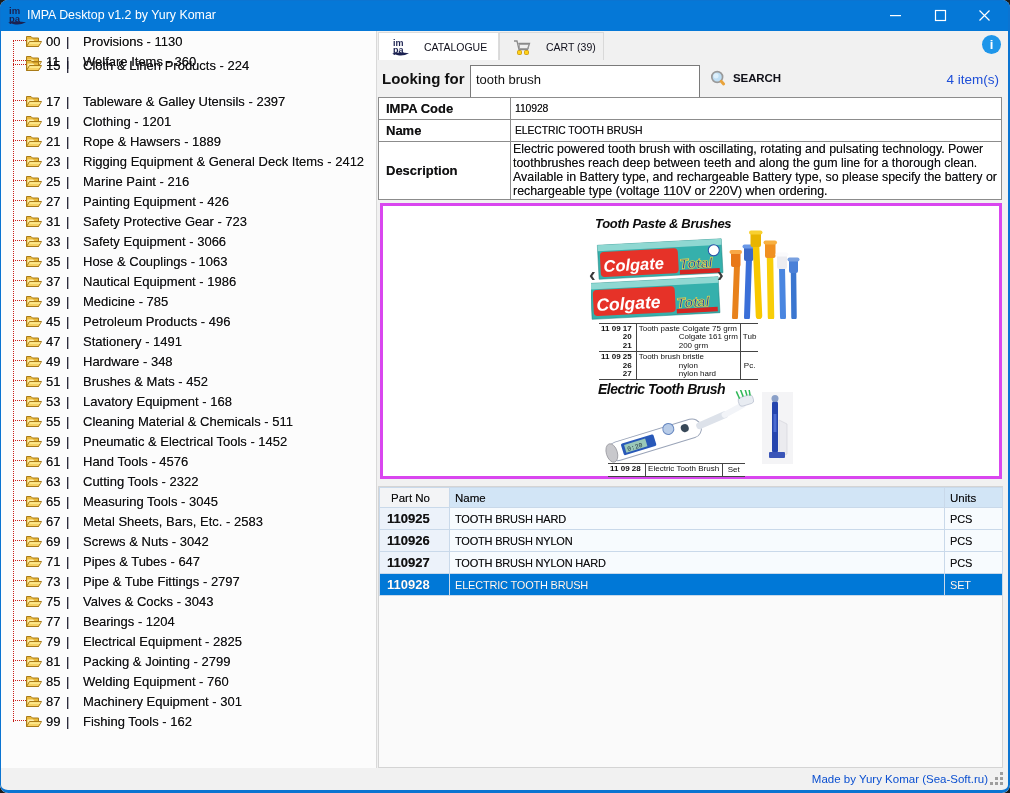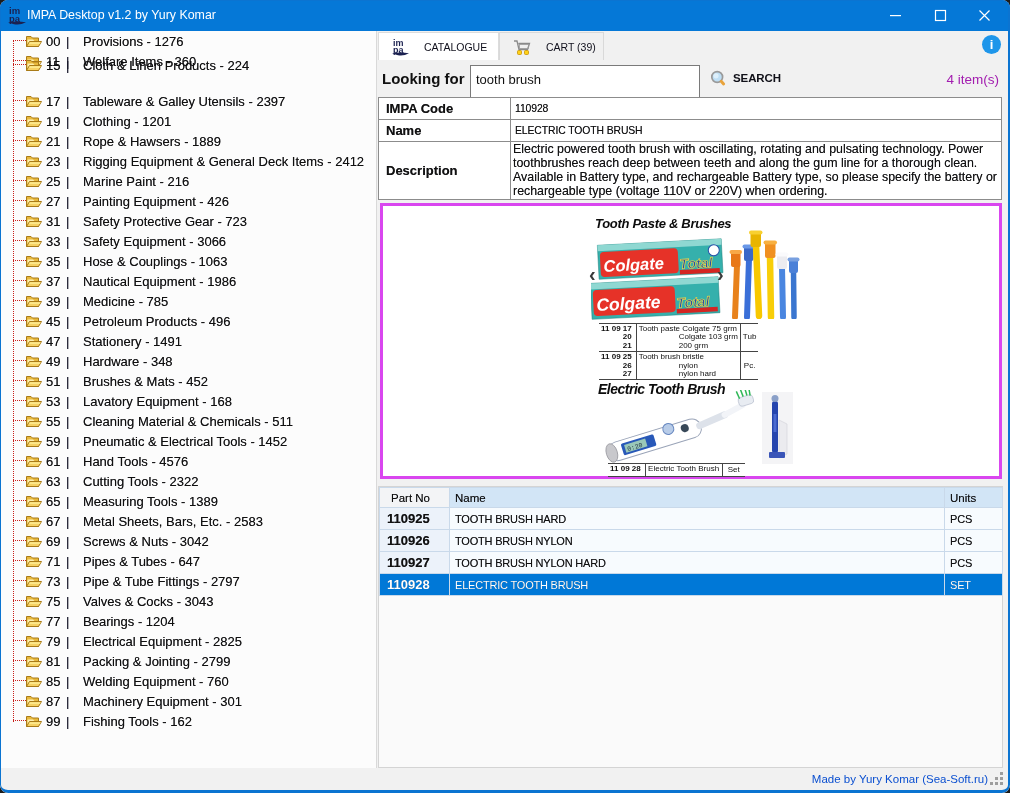--- a/index.html
+++ b/index.html
@@ -24,21 +24,21 @@
 #rpanel { position:absolute; left:378px; top:31px; width:629px; height:759px; background:#f1f1f1; }
 
 .tab { position:absolute; top:1px; height:28px; font-size:10.5px; color:#10101c; }
 #tab1 { left:0px; width:121px; background:#fff; border:1px solid #dcdcdc; border-bottom:none; }
 #tab2 { left:121px; width:105px; background:#f0f0f0; border:1px solid #d9d9d9; border-bottom:none; }
 #infob { position:absolute; left:604px; top:4px; width:19px; height:19px; border-radius:50%; background:#1e96ea; color:#fff; font-weight:bold; font-size:13px; text-align:center; line-height:19px; }
 
 #lookfor { position:absolute; left:4px; top:39px; font-size:15px; font-weight:bold; color:#111;text-align:center; }
 #sinput { position:absolute; left:92px; top:34px; width:230px; height:40px; background:#fff; border:1px solid #7a7a7a; font-size:13px; color:#111; padding:6px 6px 0 5px; }
 #searchlbl { position:absolute; left:355px; top:41px; font-size:11.5px; font-weight:bold; letter-spacing:-0.1px; color:#101018; }
-#items { position:absolute; right:8px; top:41px; font-size:13.5px; color:#a21caf;text-align:right; }
+#items { position:absolute; right:8px; top:41px; font-size:13.5px; color:#1d4ed8;text-align:right; }
 
 #itable { position:absolute; left:0px; top:66px; width:624px; background:#fff; border-collapse:collapse; table-layout:fixed; }
 #itable td { border:1px solid #8c8c8c; font-size:10.4px; letter-spacing:-0.1px; color:#111; padding:2px 6px 2px 4px; vertical-align:middle; text-shadow:0 0 0.4px rgba(10,10,20,0.6); }
 #itable td.l { font-weight:bold; font-size:13px; letter-spacing:0; padding-left:7px; width:132px; }
 #itable .desc { font-size:12.4px; letter-spacing:0; line-height:13.9px; padding:1px 0 0 2px; vertical-align:top; }
 
 #ipanel { position:absolute; left:2px; top:172px; width:622px; height:276px; background:#fff; border:3px solid #d946ef; }
 .ct { border-collapse:collapse; font-size:8px; color:#111; white-space:nowrap; }
 .ct td { border-top:1px solid #444; border-bottom:1px solid #444; padding:1px 2px; line-height:8.4px; vertical-align:top; }
 .ct td.c1 { text-align:right; width:37px; border-left:none; padding-right:4px; }
@@ -90,21 +90,21 @@
   </div>
   <div id="lpanel">
     <div id="vdot" style="height:681px"></div>
     <div class="tr" style="top:0px">
         <span class="hdot"></span>
         <svg class="fi">
           <use href="#fold"></use>
         </svg>
         <span class="num">00</span>
         <span class="bar">|</span>
-        <span class="lbl">Provisions - 1276</span>
+        <span class="lbl">Provisions - 1130</span>
       </div>
     <div class="tr" style="top:20px">
         <span class="hdot"></span>
         <svg class="fi">
           <use href="#fold"></use>
         </svg>
         <span class="num">11</span>
         <span class="bar">|</span>
         <span class="lbl">Welfare Items - 360</span>
       </div>
@@ -297,21 +297,21 @@
         <span class="bar">|</span>
         <span class="lbl">Cutting Tools - 2322</span>
       </div>
     <div class="tr" style="top:460px">
         <span class="hdot"></span>
         <svg class="fi">
           <use href="#fold"></use>
         </svg>
         <span class="num">65</span>
         <span class="bar">|</span>
-        <span class="lbl">Measuring Tools - 1389</span>
+        <span class="lbl">Measuring Tools - 3045</span>
       </div>
     <div class="tr" style="top:480px">
         <span class="hdot"></span>
         <svg class="fi">
           <use href="#fold"></use>
         </svg>
         <span class="num">67</span>
         <span class="bar">|</span>
         <span class="lbl">Metal Sheets, Bars, Etc. - 2583</span>
       </div>
@@ -492,21 +492,21 @@
             <rect x="61" y="29" width="9" height="15" rx="2" fill="#4a80d8"></rect>
             <path d="M61.5 30.5h8" stroke="#78a0e0" stroke-width="4"></path>
         </g>
       </svg>
       <div style="position:absolute;left:206px;top:57px;font-size:20px;color:#3a3a3a;font-weight:bold">‹</div>
       <div style="position:absolute;left:334px;top:57px;font-size:20px;color:#3a3a3a;font-weight:bold">›</div>
       <table class="ct" style="position:absolute;left:216px;top:117px;width:155px">
         <tbody>
             <tr>
           <td class="c1"><b>11 09 17</b><br><b>20</b><br><b>21</b></td>
-          <td class="c2">Tooth paste Colgate 75 grm<br><span style="padding-left:40px">Colgate 103 grm</span><br><span style="padding-left:40px">200 grm</span></td>
+          <td class="c2">Tooth paste Colgate 75 grm<br><span style="padding-left:40px">Colgate 161 grm</span><br><span style="padding-left:40px">200 grm</span></td>
           <td class="c3">Tub</td>
         </tr>
         <tr>
           <td class="c1"><b>11 09 25</b><br><b>26</b><br><b>27</b></td>
           <td class="c2">Tooth brush bristle<br><span style="padding-left:40px">nylon</span><br><span style="padding-left:40px">nylon hard</span></td>
           <td class="c3">Pc.</td>
         </tr>
       </tbody>
         </table>
       <div class="h1" style="position:absolute;left:215px;top:175px;font-size:14px;font-weight:bold;font-style:italic;letter-spacing:-0.5px;color:#0c0c0c">Electric Tooth Brush</div>

